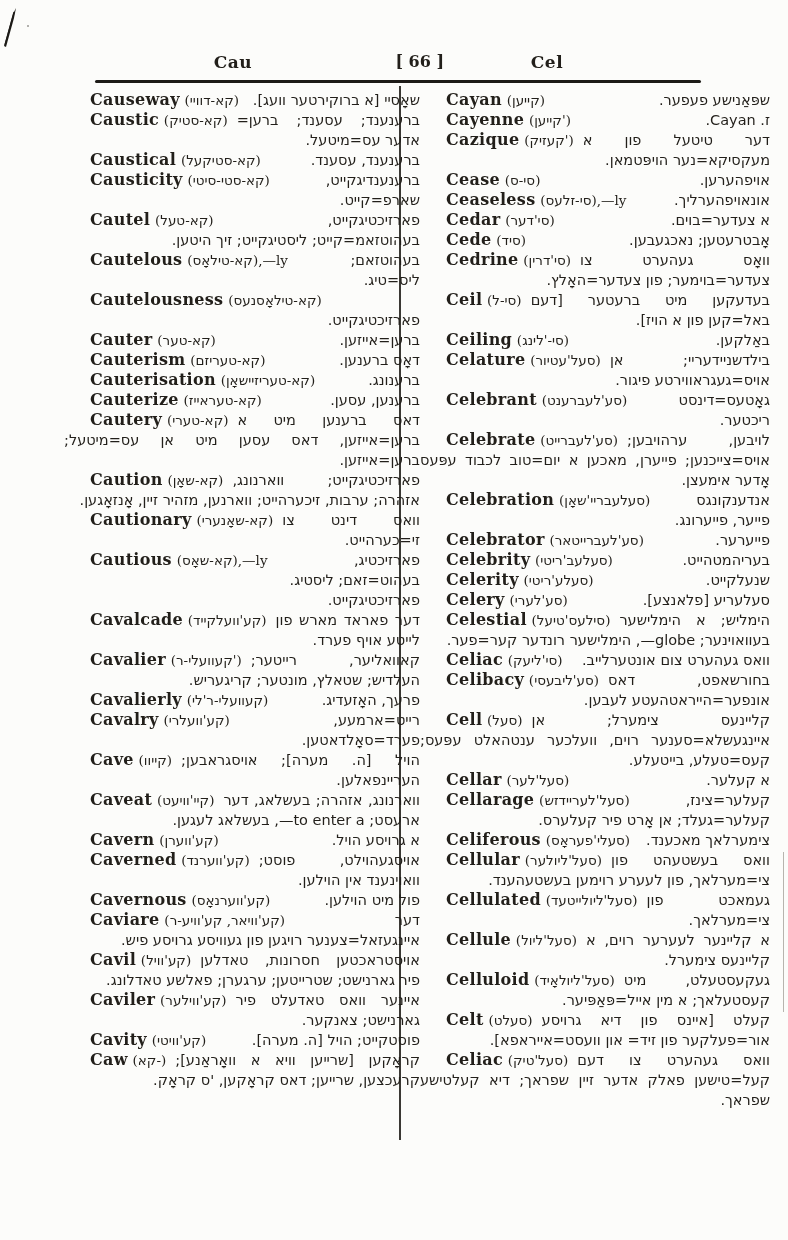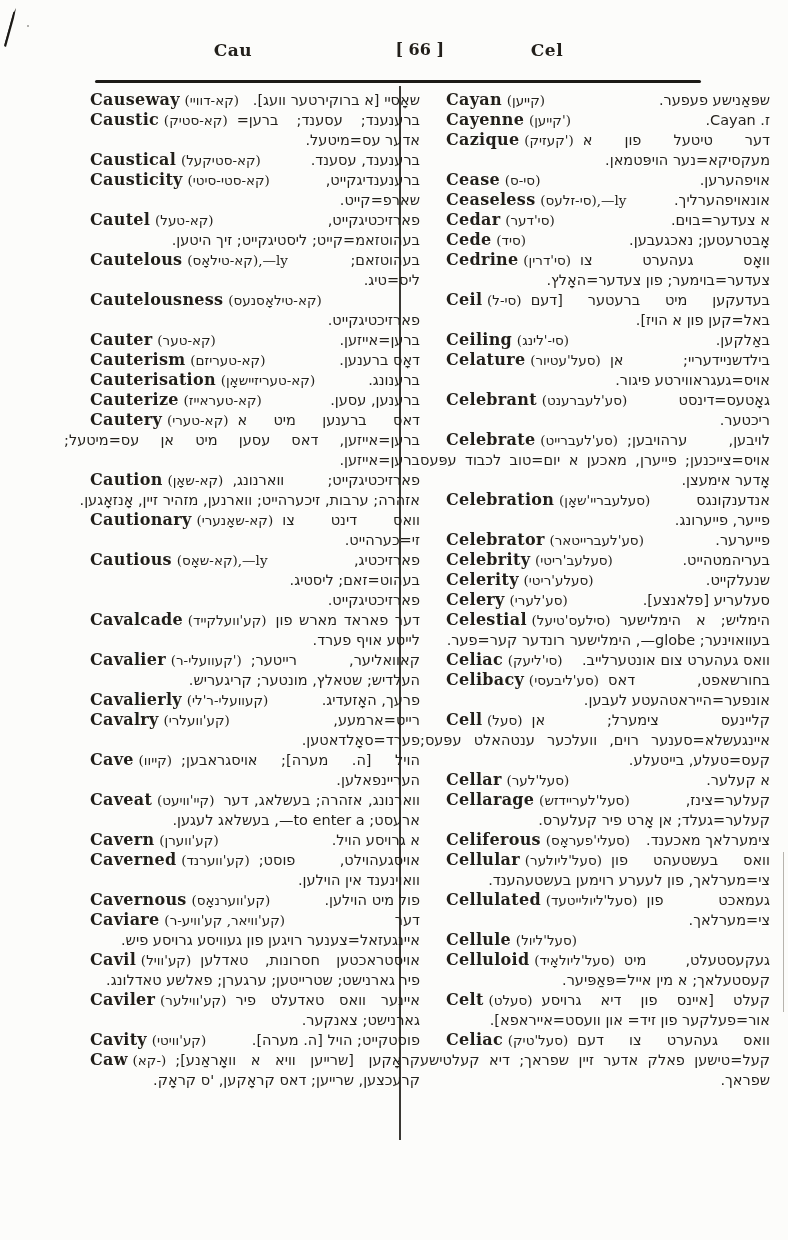--- a/index.html
+++ b/index.html
@@ -6,21 +6,21 @@
   #page{
     position:relative;
     width:788px;height:1240px;
     margin:0 auto;
     background:#fcfcfa;
     overflow:hidden;
     font-family:"DejaVu Serif","DejaVu Sans",serif;
     color:#221f1a;
   }
   
-  #header{position:absolute;top:40px;left:0;width:788px;height:26px;}
+  #header{position:absolute;top:52px;left:0;width:788px;height:26px;}
   .guide{position:absolute;font-weight:bold;font-size:17px;letter-spacing:.5px;}
   #guide-left{left:198px;width:70px;text-align:center;}
   #page-num{left:344px;width:100px;text-align:right;position:absolute;font-size:16px;font-weight:bold;}
   #guide-right{left:512px;width:70px;text-align:center;}
   #header-rule{
     position:absolute;top:80px;left:95px;width:606px;height:3px;
     background:#1d1b17;border-radius:2px;
   }
   
   #divider{
@@ -310,21 +310,21 @@
 
       <div class="entry">
         <span class="headblock"><span class="head">Cellular</span> <span class="pron">(סעל'ליולער)</span></span><span class="def">וואס בעשטעהט פון צי=מערלאך, פון לעערע רוימען בעשטעהענד.</span>
       </div>
 
       <div class="entry">
         <span class="headblock"><span class="head">Cellulated</span> <span class="pron">(סעל'ליולייטעד)</span></span><span class="def">געמאכט פון צי=מערלאך.</span>
       </div>
 
       <div class="entry">
-        <span class="headblock"><span class="head">Cellule</span> <span class="pron">(סעל'ליול)</span></span>
+        <span class="headblock"><span class="head">Cellule</span> <span class="pron">(סעל'ליול)</span></span><span class="def">א קליינער לעערער רוים, א קליינעס צימערל.</span>
       </div>
 
       <div class="entry">
         <span class="headblock"><span class="head">Celluloid</span> <span class="pron">(סעל'ליולאָיד)</span></span><span class="def">געקעסטעלט, מיט קעסטעלאך; א מין אייל=פּאַפּיער.</span>
       </div>
 
       <div class="entry">
         <span class="headblock"><span class="head">Celt</span> <span class="pron">(סעלט)</span></span><span class="def">קעלט [איינס פון דיא גרויסע אור=פעלקער פון זיד= און וועסט=אייראפא].</span>
       </div>
 

